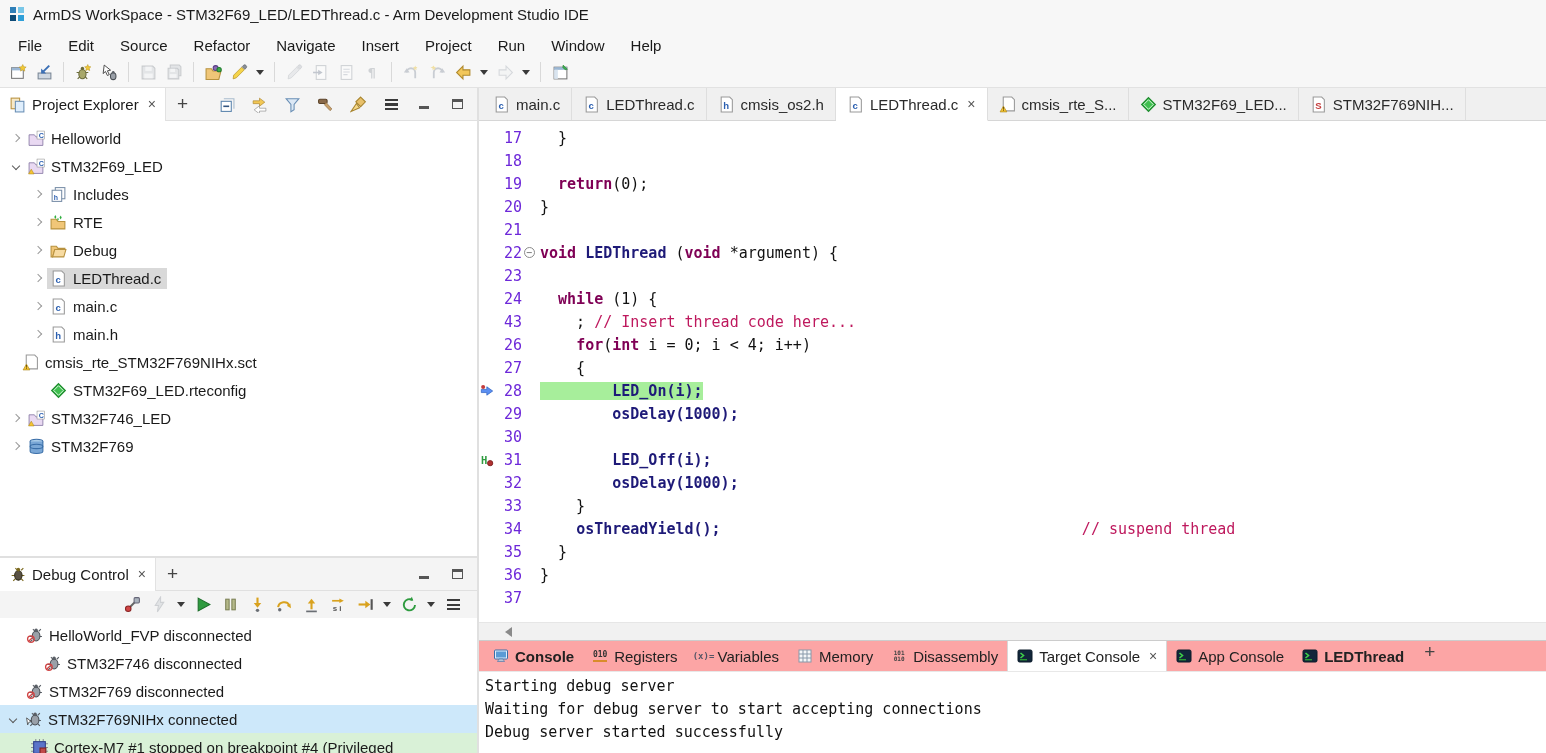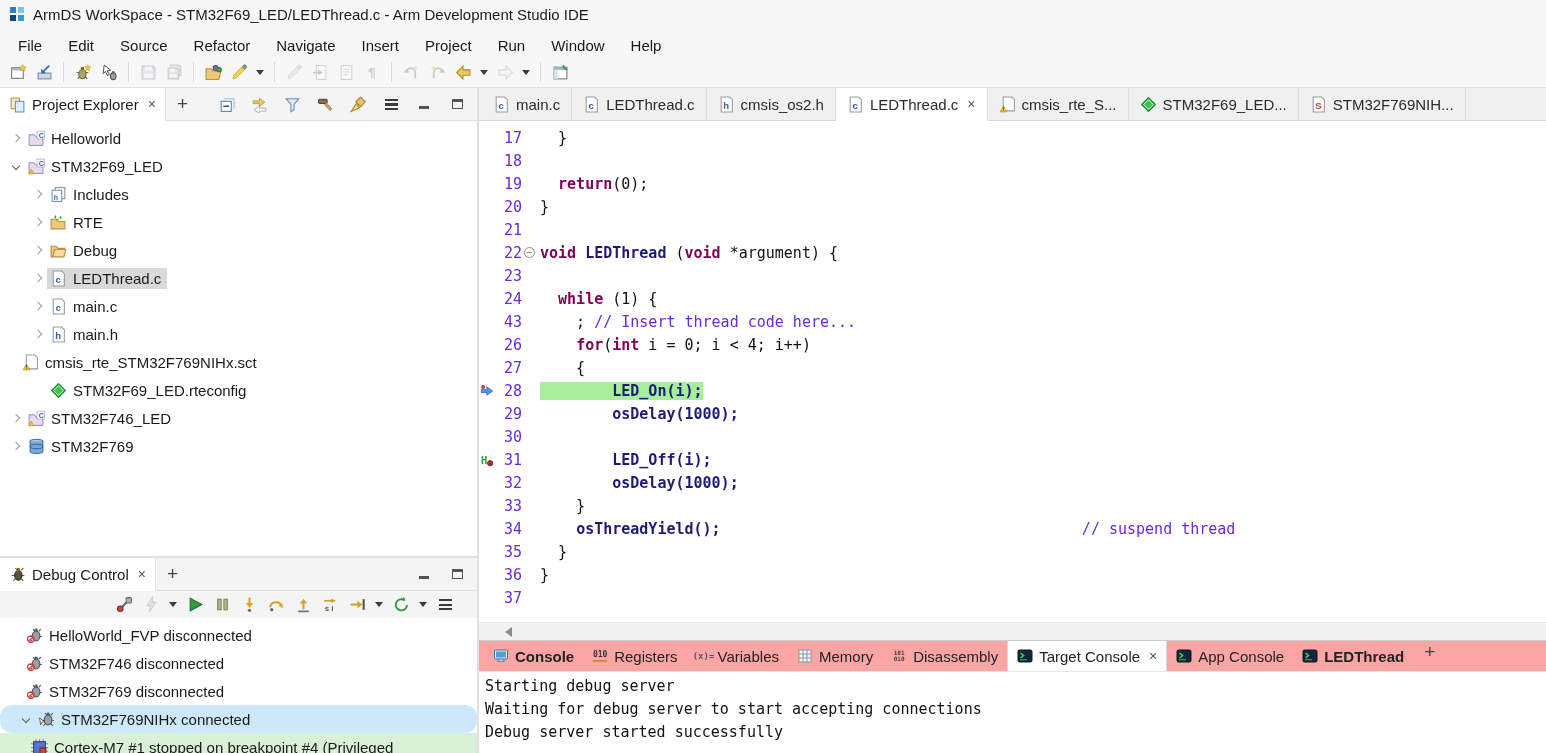--- a/index.html
+++ b/index.html
@@ -33,36 +33,36 @@
 .tree{flex:1;overflow:hidden;padding-top:3px;min-height:0}
 .trow{height:28px;display:flex;align-items:center;white-space:nowrap;overflow:hidden}
 .chevbox{width:19px;display:flex;justify-content:center;flex:none}
 .chev{width:6px;height:6px;border-right:1.6px solid #9a9a9a;border-bottom:1.6px solid #9a9a9a;display:inline-block}
 .chev.col{transform:rotate(-45deg)}
 .chev.exp{transform:rotate(45deg);border-color:#5a5a5a}
 .tlabel{padding:2px 6px 2px 3px;display:flex;align-items:center;gap:6px}
 .trow.sel-gray .tlabel{background:#d9d9d9}
 .trow.sel-blue{background:#cde8fa}
 .trow.row-green{background:#d9f1d7}
-.dtoolbar{height:27px;display:flex;align-items:center;justify-content:flex-end;background:#f4f4f4;gap:3px;padding-right:20px;flex:none}
+.dtoolbar{height:27px;display:flex;align-items:center;justify-content:flex-end;background:#f4f4f4;gap:3px;padding-right:12px;flex:none}
 .right{flex:1;display:flex;flex-direction:column;min-width:0}
 .etabs{height:33px;background:#f0f0f0;display:flex;align-items:stretch;border-bottom:1px solid #d6d6d6;padding-left:3px;flex:none}
 .etab{display:flex;align-items:center;gap:6px;padding:0 11px;border-right:1px solid #dedede;background:#f0f0f0;color:#2a2a2a}
 .etab.active{background:#fff;margin-bottom:-1px;border-bottom:1px solid #fff}
 .editor{height:519px;background:#fff;display:flex;flex-direction:column;flex:none}
 .codewrap{flex:1;overflow:hidden;padding-top:5px}
 .cl{display:flex;height:23px;align-items:center;font-family:"DejaVu Sans Mono",monospace;font-size:15px}
 .annot{width:15px;flex:none;display:flex;align-items:center;justify-content:center}
 .annot .icon{width:14px;height:14px}
 .ln{width:28px;flex:none;text-align:right;color:#6d28d9}
 .foldc{width:14px;flex:none;display:flex;align-items:center;justify-content:center}
 .foldmark{width:11px;height:11px;border:1px solid #8a8a8a;border-radius:50%;color:#6a6a6a;font-size:10px;line-height:9px;text-align:center;background:#fff}
 .ct{white-space:pre;padding-left:4px}
 .ct .k{color:#7f0055;font-weight:bold}
-.ct .c{color:#6d28d9}
+.ct .c{color:#be185d}
 .ct .f{color:#1e1a78;font-weight:bold}
 .ct .p{color:#111}
 .hl{display:inline-block}
 .hscroll{height:18px;background:#f1f1f1;border-top:1px solid #e6e6e6;display:flex;align-items:center;padding-left:26px;flex:none}
 .harrow{width:0;height:0;border-top:5px solid transparent;border-bottom:5px solid transparent;border-right:7px solid #8a8a8a}
 .ctabs{height:31px;background:#fca5a5;border-top:1px solid #ccc;display:flex;align-items:stretch;padding-left:5px;flex:none}
 .ctab{display:flex;align-items:center;gap:6px;padding:0 9px;color:#222}
 .ctab .icon{width:16px;height:16px}
 .ctab.active{background:#fff;border-left:1px solid #d8d8d8;border-right:1px solid #d8d8d8}
 .ctab.bold{font-weight:bold}
@@ -629,21 +629,21 @@
                   </g>
                   <ellipse cx="9.5" cy="8.5" rx="3.6" ry="4.6" fill="#9aa0a8" stroke="#4a4f55"></ellipse>
                   <circle cx="9.5" cy="3.2" r="1.7" fill="#5a5f66"></circle>
                   <circle cx="4.6" cy="11.4" r="3.1" fill="none" stroke="#d04545" stroke-width="1.3"></circle>
                   <path d="M2.5 13.5l4.2-4.2" stroke="#d04545" stroke-width="1.3"></path>
                 </svg>
               </span>
               <span>HelloWorld_FVP disconnected</span>
             </span>
           </div>
-          <div class="trow" style="padding-left: 4px;">
+          <div class="trow" style="padding-left: 22px;">
             <span class="chevbox"></span>
             <span class="tlabel">
               <span class="icon">
                 <svg viewBox="0 0 16 16">
                   <g stroke="#5a5f66">
                     <path d="M9 4.5L6.5 2M12 4L14 2M6 9H3M6 12l-2 2M12.5 9H15"></path>
                   </g>
                   <ellipse cx="9.5" cy="8.5" rx="3.6" ry="4.6" fill="#9aa0a8" stroke="#4a4f55"></ellipse>
                   <circle cx="9.5" cy="3.2" r="1.7" fill="#5a5f66"></circle>
                   <circle cx="4.6" cy="11.4" r="3.1" fill="none" stroke="#d04545" stroke-width="1.3"></circle>
@@ -663,21 +663,21 @@
                   </g>
                   <ellipse cx="9.5" cy="8.5" rx="3.6" ry="4.6" fill="#9aa0a8" stroke="#4a4f55"></ellipse>
                   <circle cx="9.5" cy="3.2" r="1.7" fill="#5a5f66"></circle>
                   <circle cx="4.6" cy="11.4" r="3.1" fill="none" stroke="#d04545" stroke-width="1.3"></circle>
                   <path d="M2.5 13.5l4.2-4.2" stroke="#d04545" stroke-width="1.3"></path>
                 </svg>
               </span>
               <span>STM32F769 disconnected</span>
             </span>
           </div>
-          <div class="trow sel-blue" style="padding-left: 16px; border-radius: 12px;">
+          <div class="trow sel-blue" style="padding-left: 3px;">
             <span class="chevbox">
               <span class="chev exp"></span>
             </span>
             <span class="tlabel">
               <span class="icon">
                 <svg viewBox="0 0 16 16">
                   <g stroke="#5a5f66">
                     <path d="M9 4.5L6.5 2M12 4L14 2M6.5 9H3.5M7 12l-2 2M12.5 9H15M12 12l2 2"></path>
                   </g>
                   <ellipse cx="9.5" cy="8.5" rx="3.6" ry="4.6" fill="#9aa0a8" stroke="#4a4f55"></ellipse>

